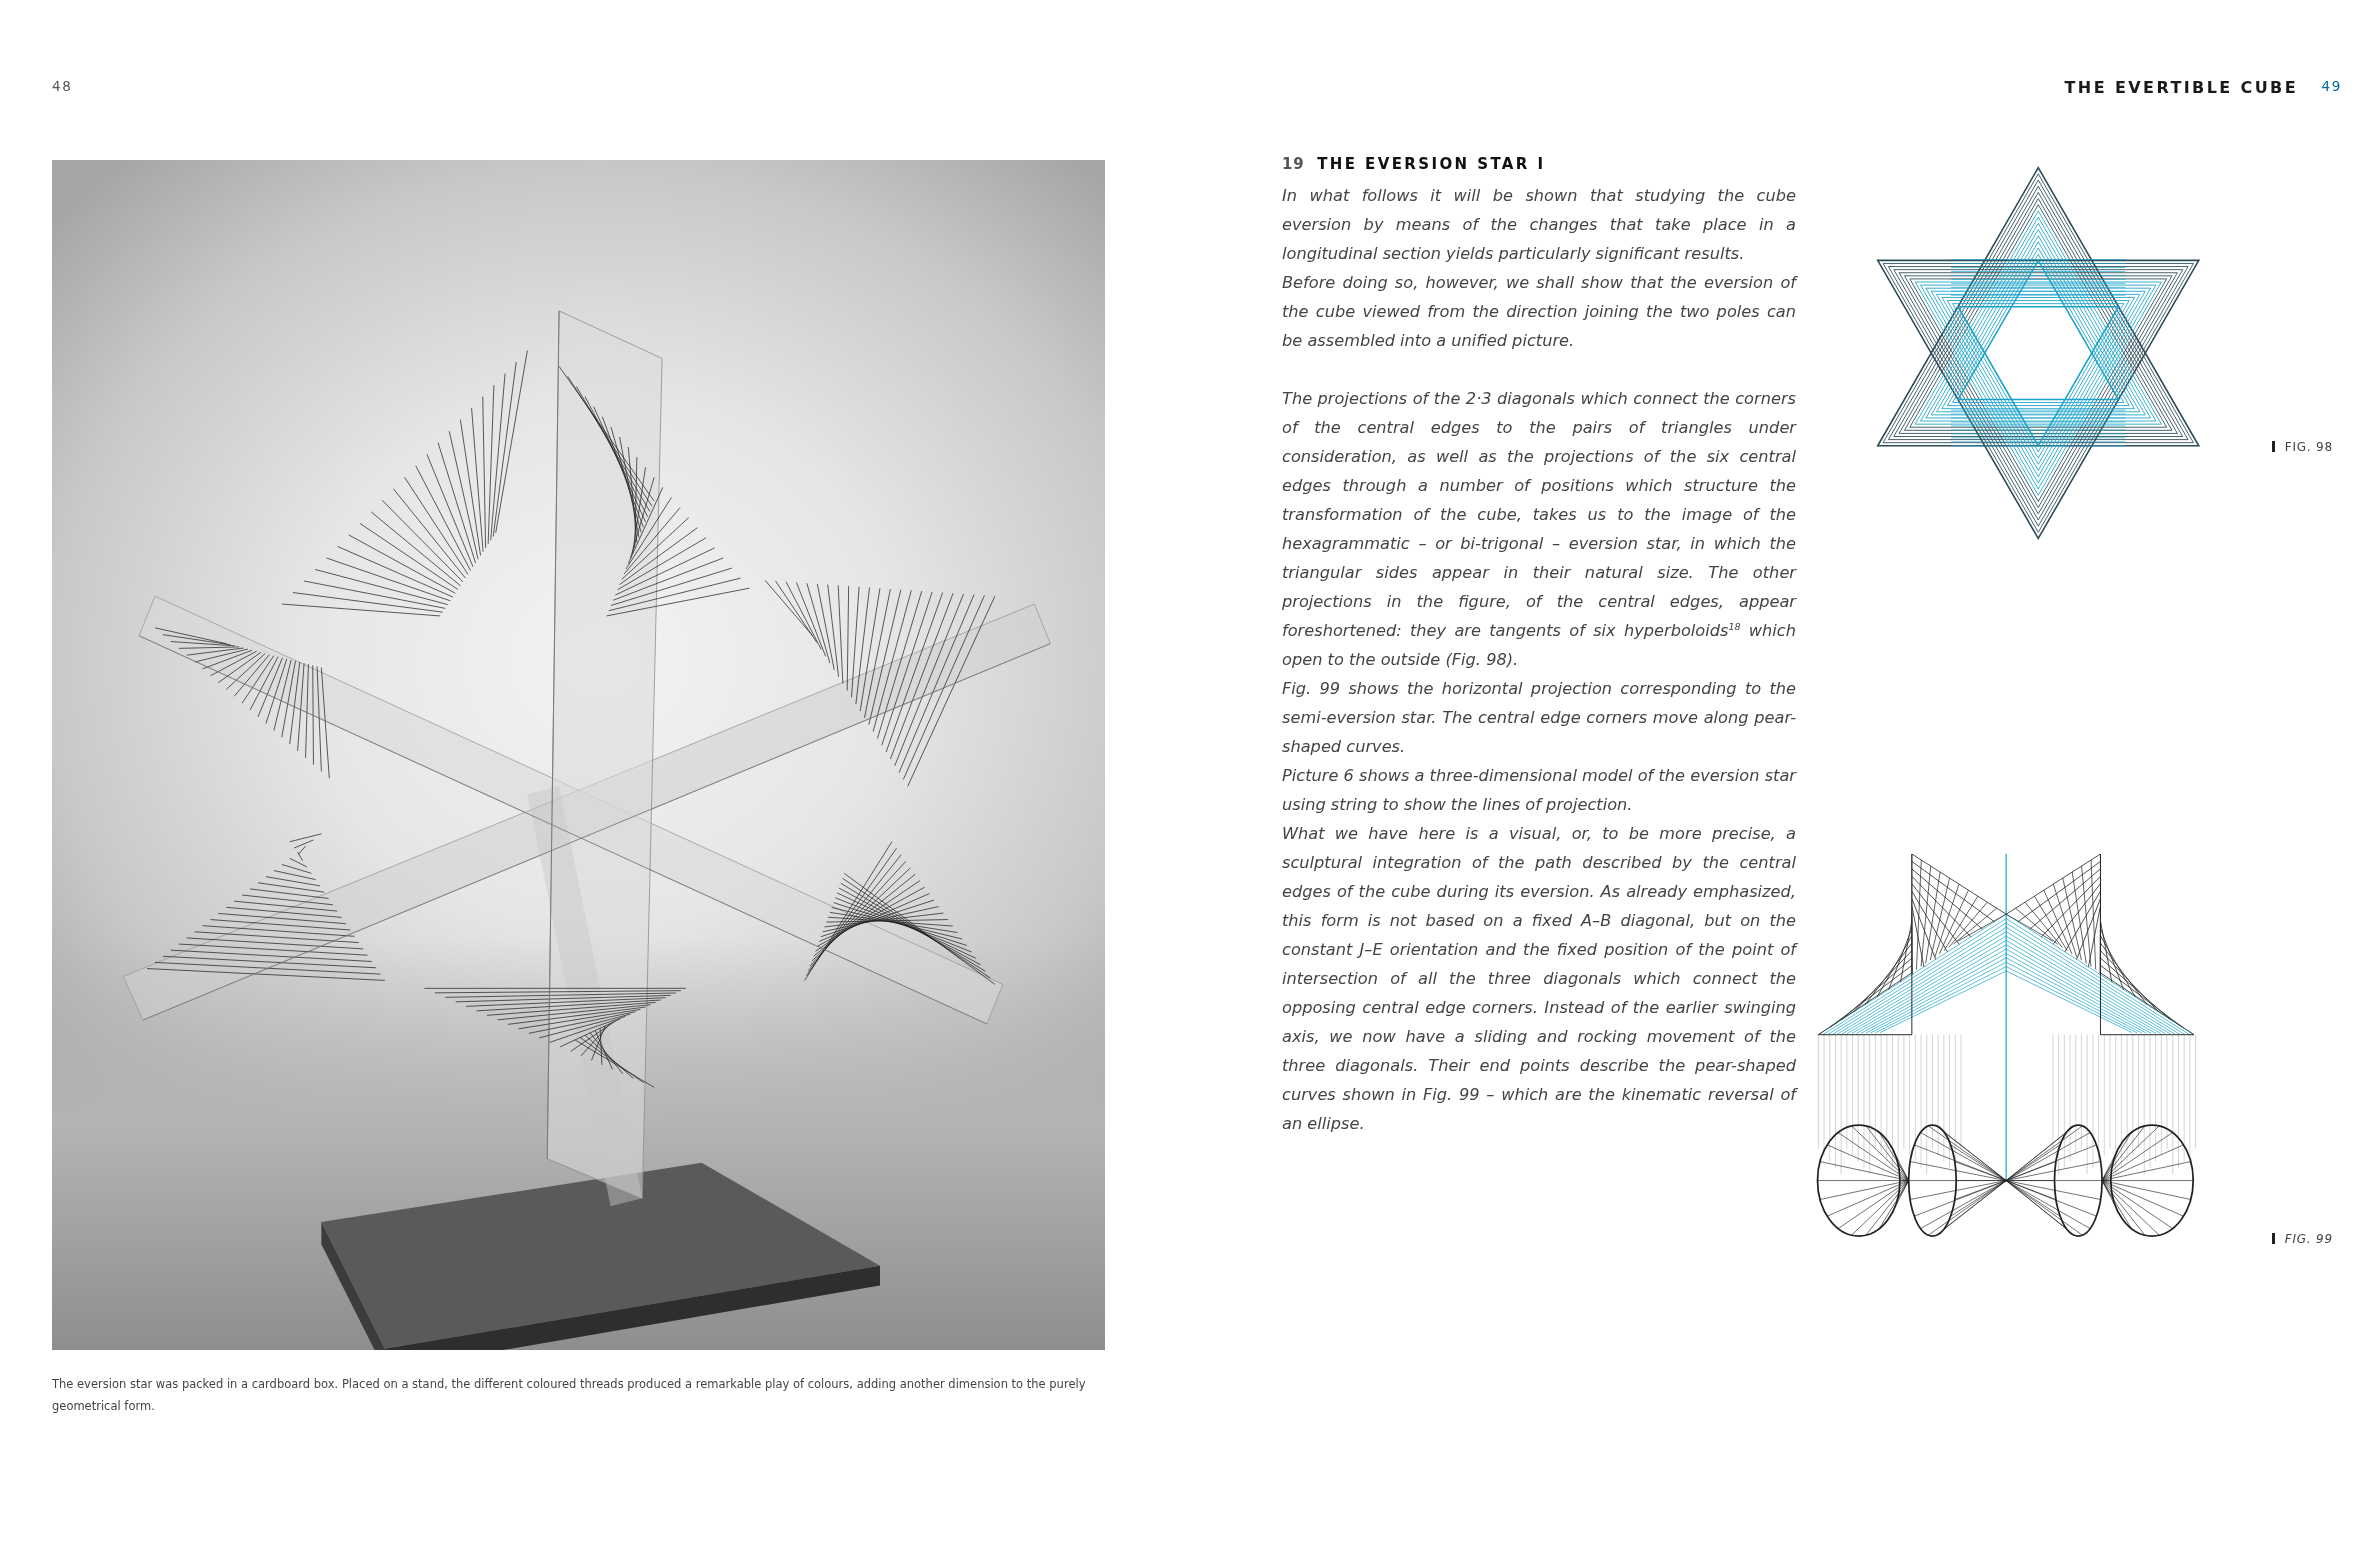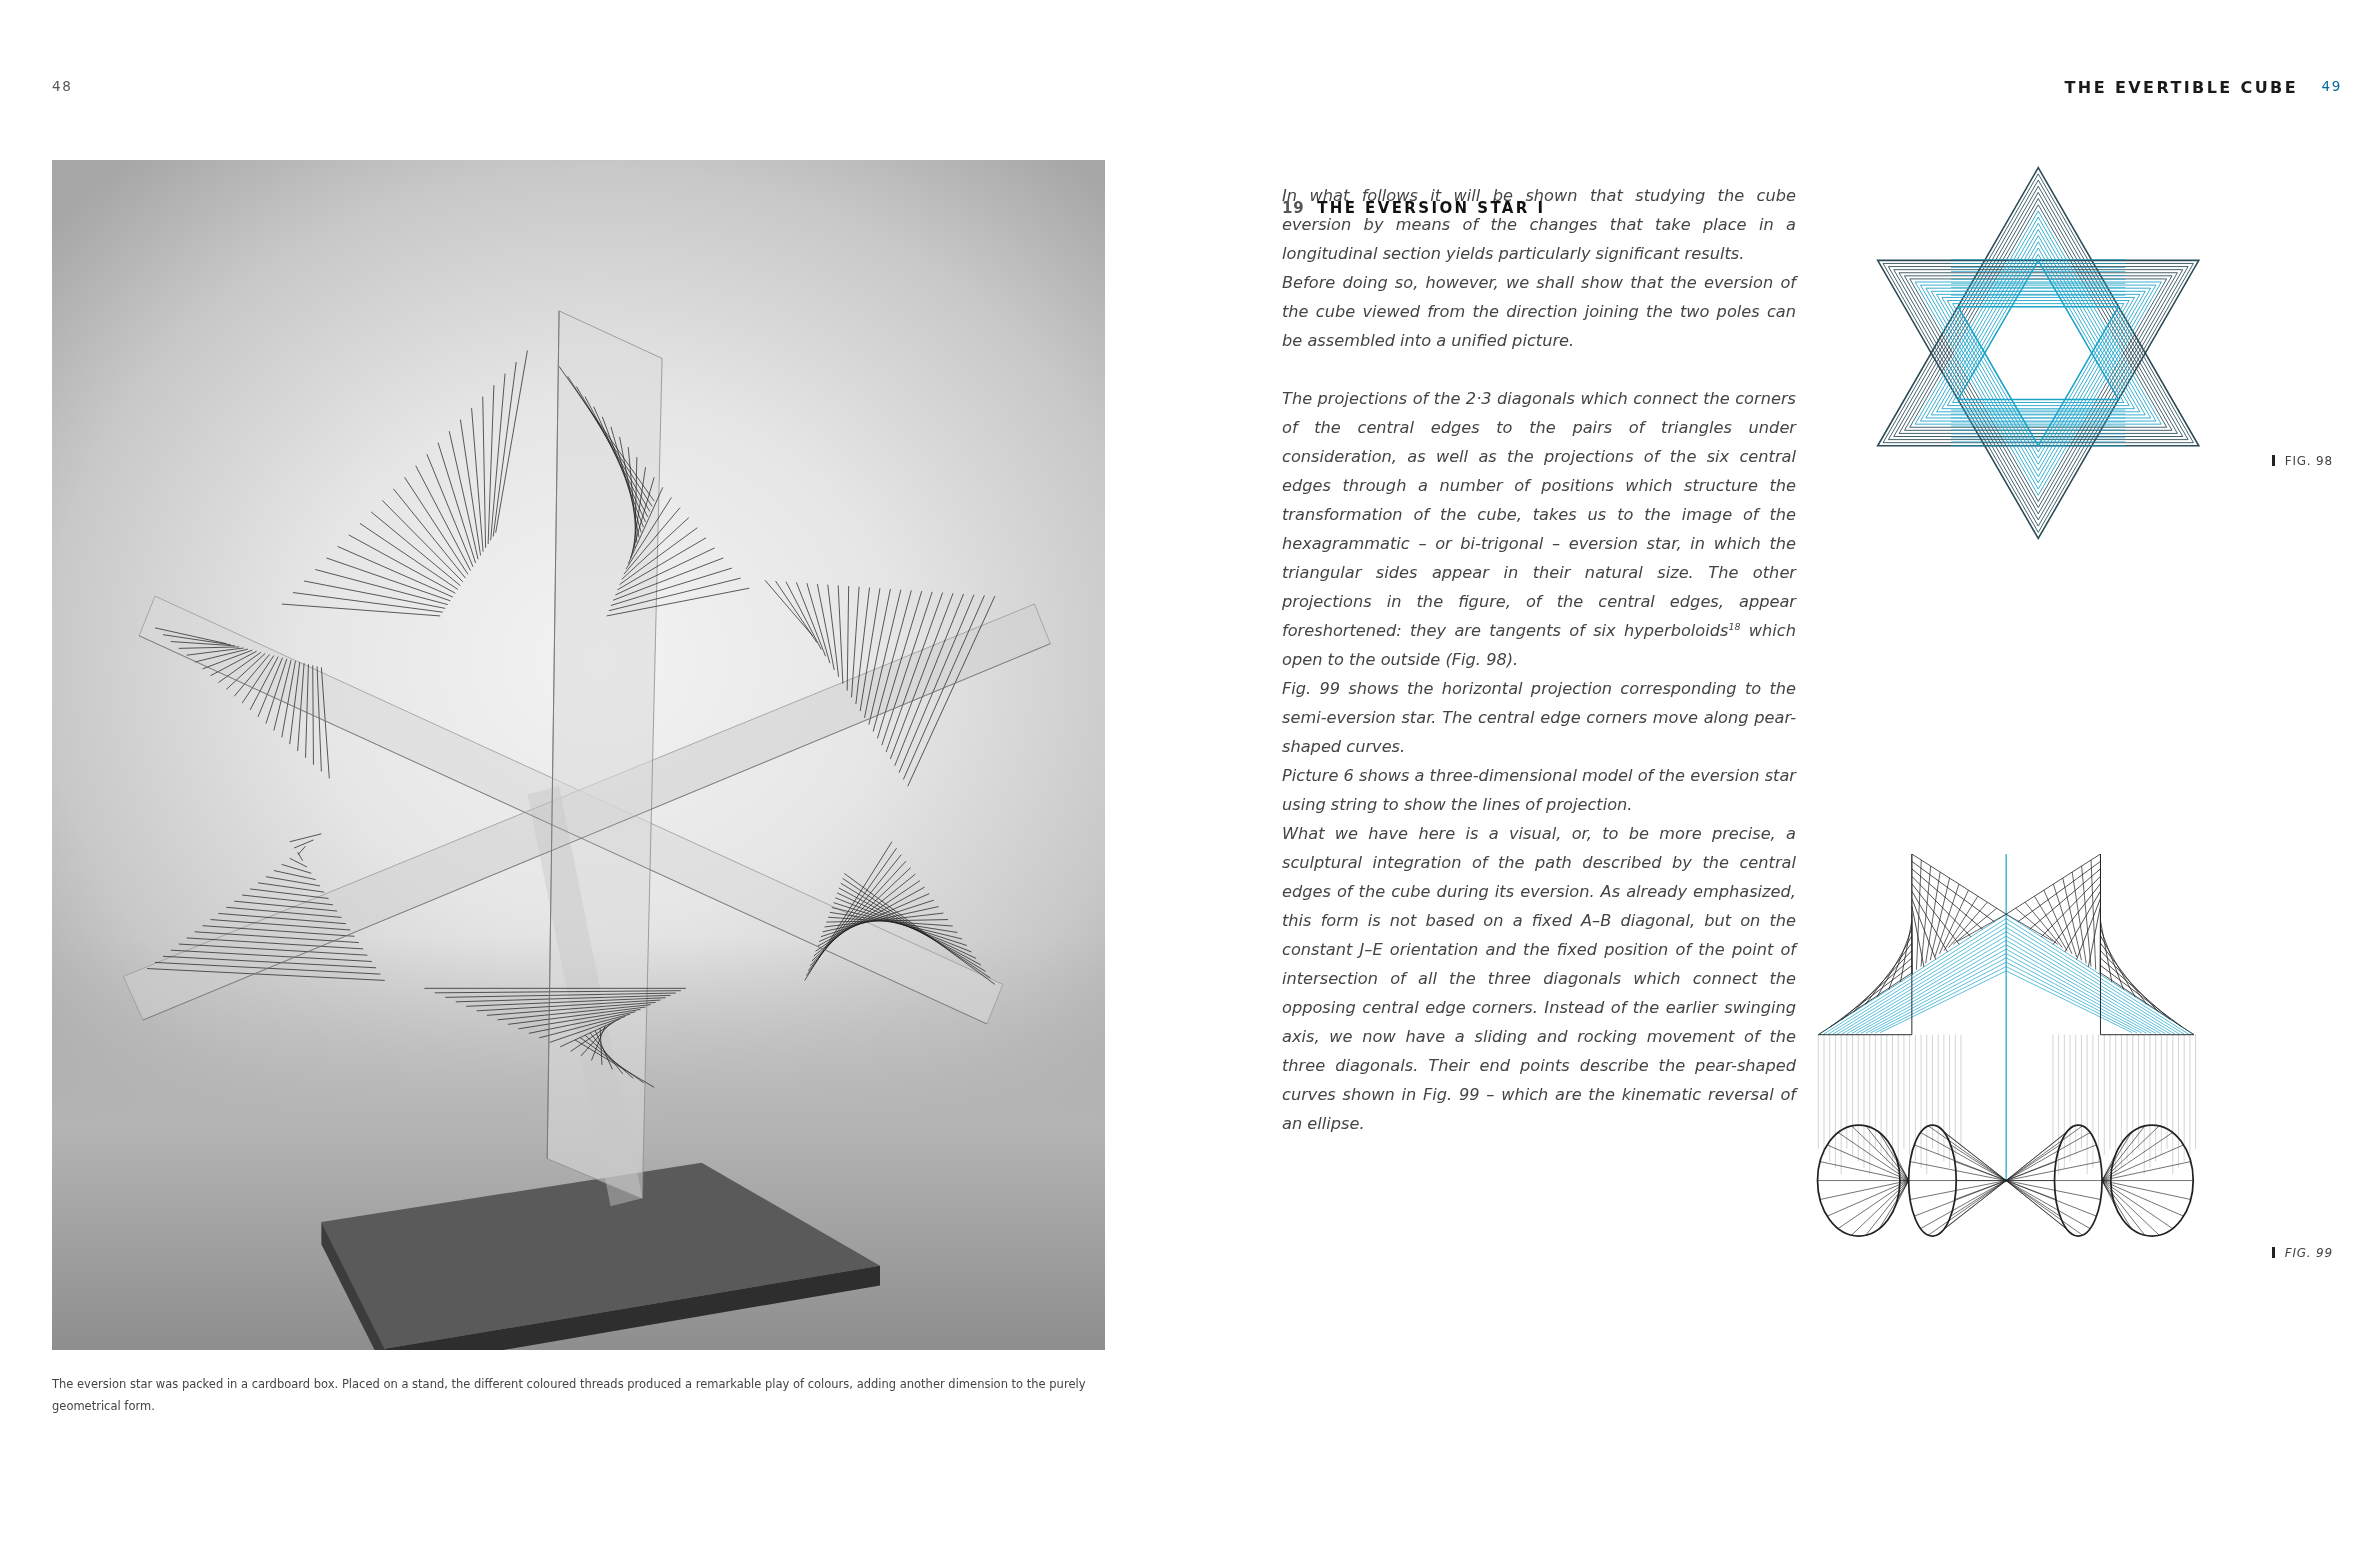--- a/index.html
+++ b/index.html
@@ -12,29 +12,29 @@
   .photo{position:absolute;left:52px;top:160px;width:1053px;height:1190px;overflow:hidden;
     background:radial-gradient(ellipse 70% 55% at 52% 42%, #f3f3f3 0%, #e6e6e6 40%, #c8c8c8 75%, #a6a6a6 100%);}
   .photo .floor{position:absolute;left:0;right:0;bottom:0;height:412px;
     background:linear-gradient(180deg, rgba(200,200,200,0) 0%, #b4b4b4 45%, #8e8e8e 100%);}
   .photo svg{position:absolute;left:0;top:0;}
 
   .caption{position:absolute;left:52px;top:1373px;width:1062px;font-size:11.5px;line-height:22px;color:#444;}
   .caption .bar{display:inline-block;width:3.2px;height:10.3px;background:#222;margin-right:9.5px;vertical-align:-0.8px;}
   .caption .pict{margin-right:12.7px;letter-spacing:0.4px;}
 
-  .section-heading{position:absolute;left:1282px;top:155px;font-size:15px;font-weight:bold;letter-spacing:2.4px;color:#111;margin-top:44px;}
+  .section-heading{position:absolute;left:1282px;top:155px;font-size:15px;font-weight:bold;letter-spacing:2.4px;color:#111;}
   .section-heading .num{color:#555;margin-right:12.7px;letter-spacing:0.8px;}
 
   .body-text{position:absolute;left:1282px;top:181px;width:514px;font-size:16.2px;line-height:29px;color:#444;text-align:justify;}
   .body-text p{margin:0;font-style:italic;}
   .body-text p.gap{margin-top:29px;}
   .body-text sup{font-size:9.5px;line-height:0;}
 
-  .fig-label{position:absolute;font-size:12px;letter-spacing:0.8px;color:#444;margin-top:14px;}
+  .fig-label{position:absolute;font-size:12px;letter-spacing:0.8px;color:#444;}
   .fig-label .bar{display:inline-block;width:3.2px;height:11px;background:#222;margin-right:9.5px;vertical-align:-0.8px;}
   .fig98-label{left:2272px;top:440px;}
   .fig99-label{left:2272px;top:1232px;font-style:italic;}
 
   .fig98{position:absolute;left:1870px;top:155px;}
   .fig99{position:absolute;left:1815px;top:854px;}
 </style>
 </head>
 <body>
 

